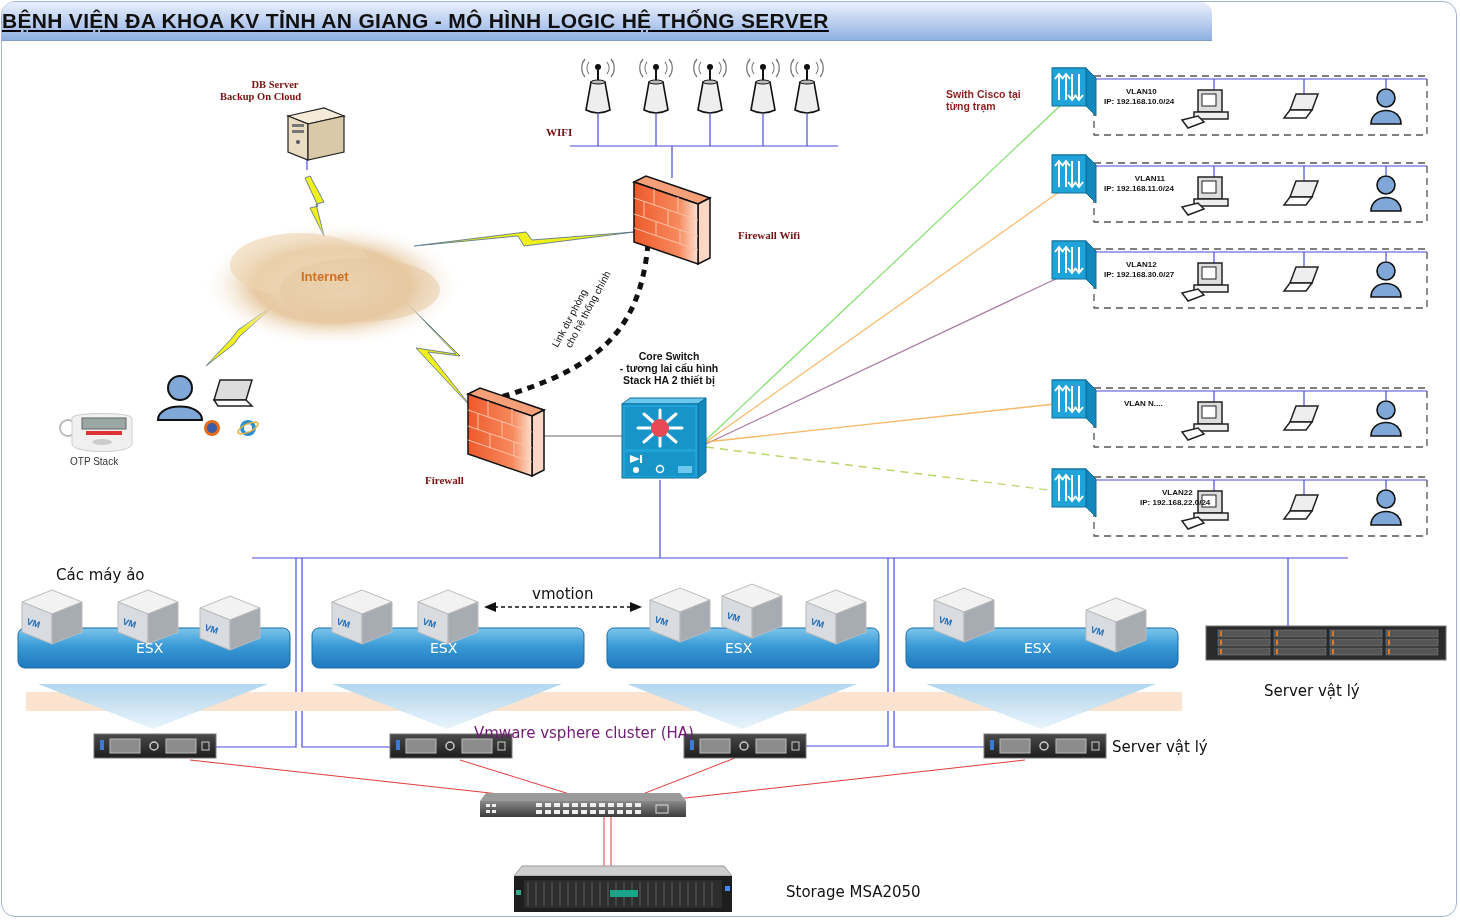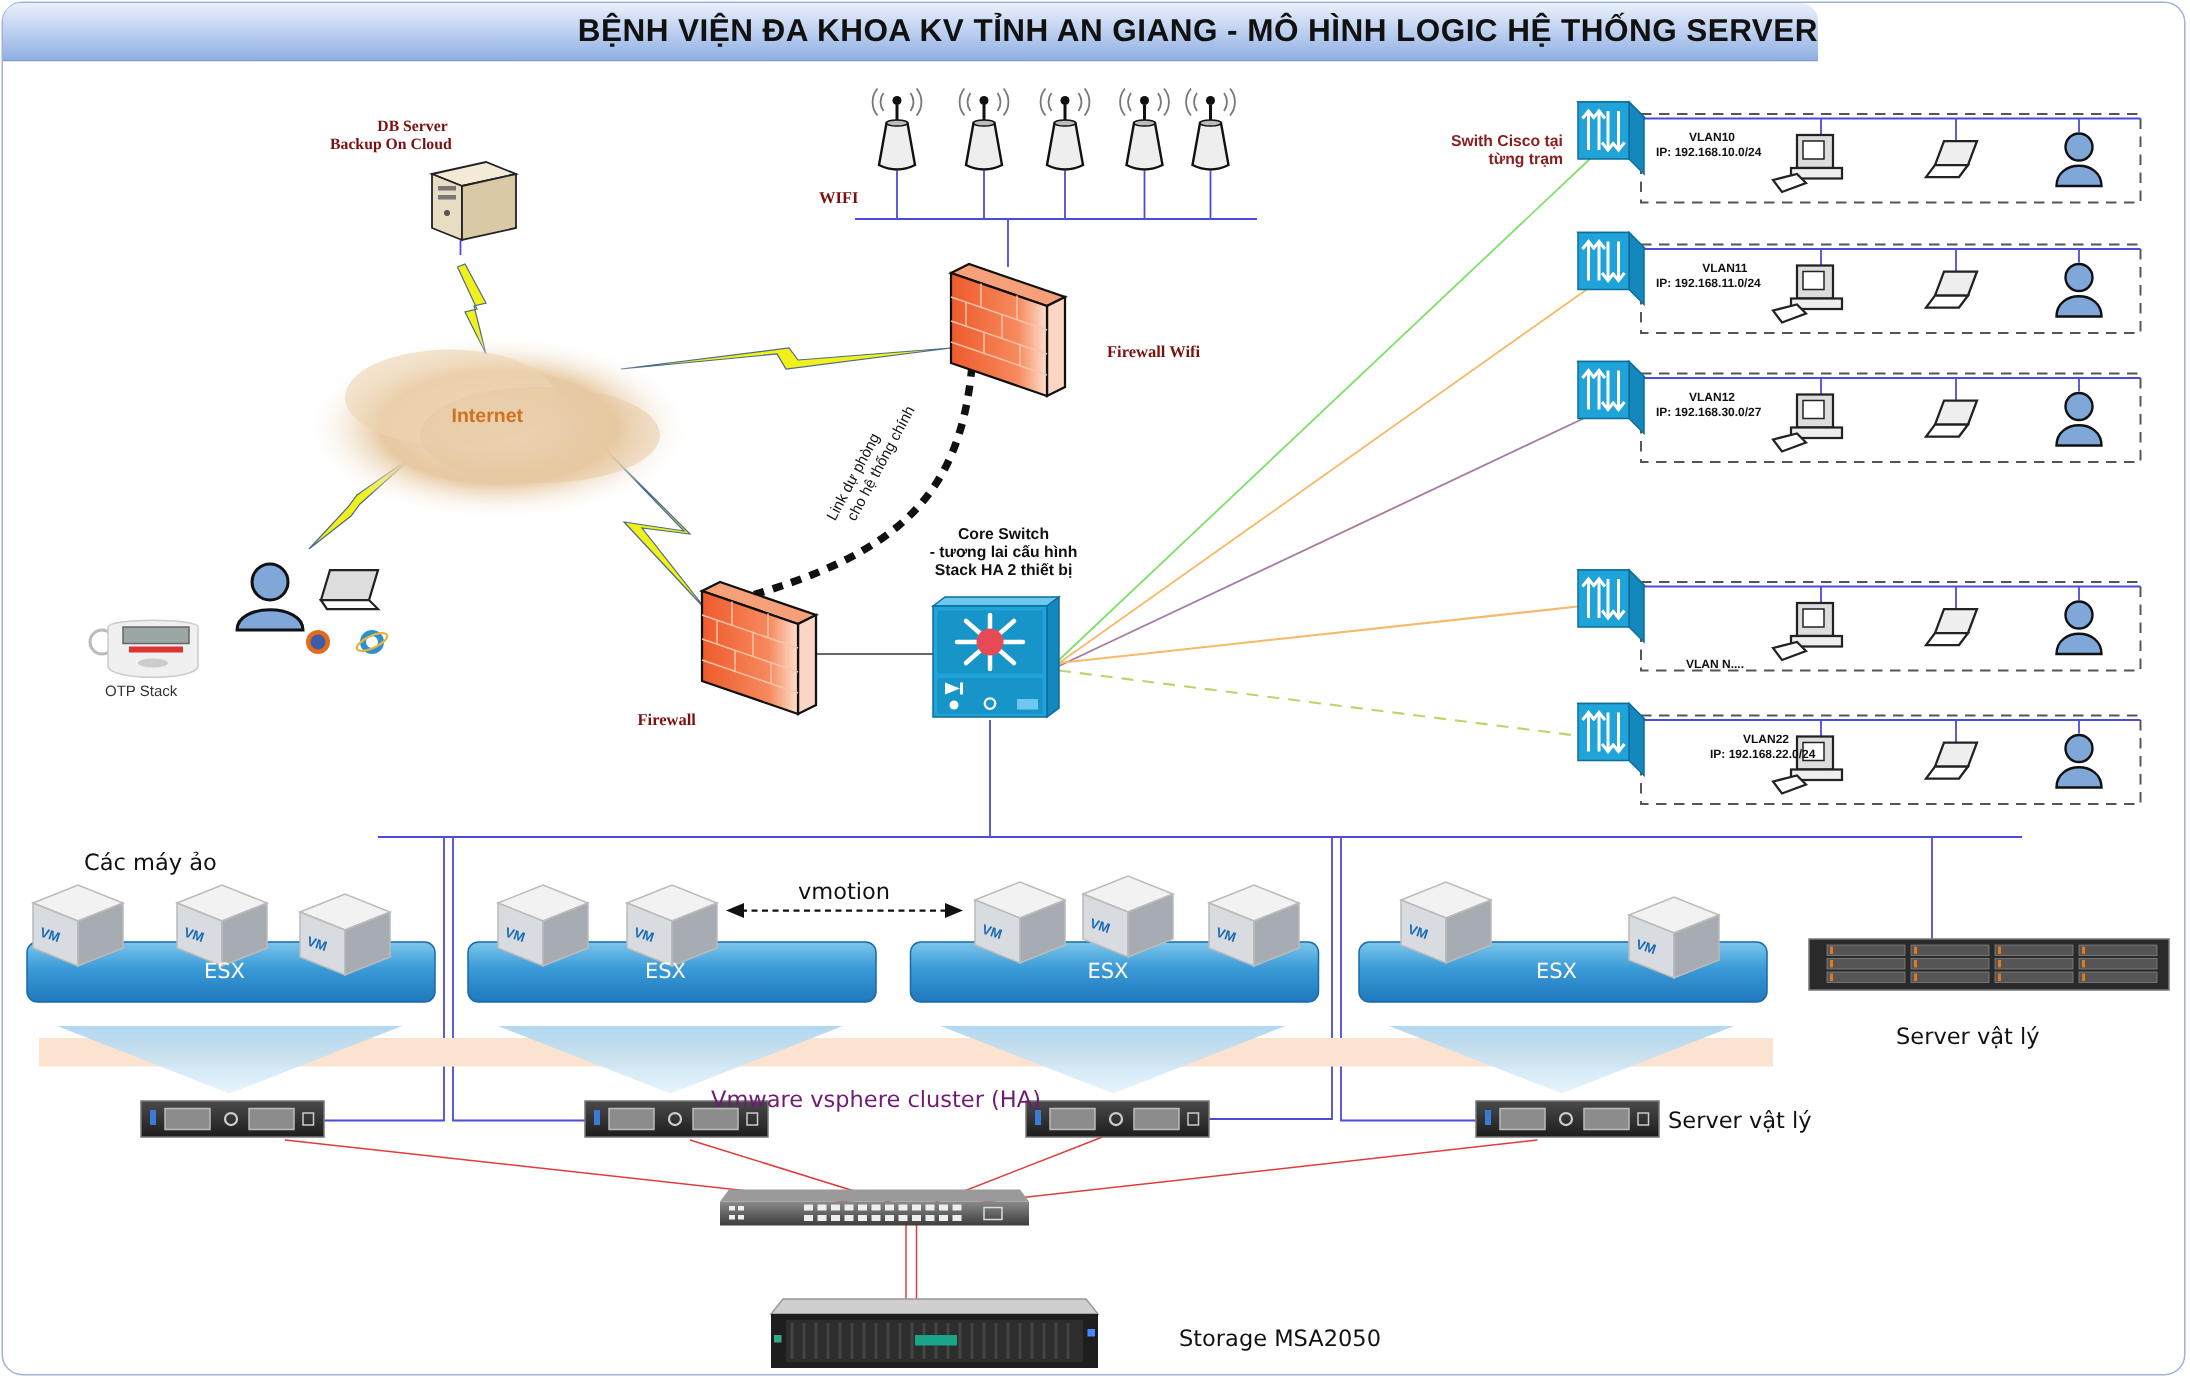--- a/index.html
+++ b/index.html
@@ -1,18 +1,18 @@
 <!DOCTYPE html>
 <html><head>
 <meta charset="utf-8">
 <style>
   html,body{margin:0;padding:0;background:#fff;}
   body{width:1460px;height:920px;position:relative;overflow:hidden;font-family:"Liberation Sans",sans-serif;}
   #frame{position:absolute;left:1px;top:1px;width:1456px;height:916px;border:1.5px solid #9fb3d8;border-radius:14px;background:#fff;box-sizing:border-box;}
-  #titlebar{position:absolute;left:2px;top:2px;width:1210px;height:38px;border-radius:12px 12px 0 0;background:linear-gradient(#e9f0fb,#b9cdef 55%,#8fb0e2);border-bottom:1px solid #7f9cd0;display:flex;align-items:center;justify-content:flex-end;}
+  #titlebar{position:absolute;left:2px;top:2px;width:1210px;height:38px;border-radius:12px 12px 0 0;background:linear-gradient(#e9f0fb,#b9cdef 55%,#8fb0e2);border-bottom:1px solid #7f9cd0;display:flex;align-items:center;justify-content:flex-start;text-decoration:underline;}
   #titlebar span{font-family:"Liberation Sans",sans-serif;font-weight:bold;font-size:21px;color:#111;letter-spacing:0.3px;}
   svg#diagram{position:absolute;left:0;top:0;}
   .lbl{position:absolute;white-space:nowrap;}
   .serif-red{font-family:"Liberation Serif",serif;font-weight:bold;color:#7a1010;font-size:11px;}
   .sans-b{font-family:"Liberation Sans",sans-serif;font-weight:bold;color:#111;}
   .vlan-lbl{position:absolute;font-family:"Liberation Sans",sans-serif;font-weight:bold;font-size:8px;color:#111;line-height:10px;}
   .vlan-lbl .name{display:block;padding-left:22px;}
   .big{font-family:"DejaVu Sans",sans-serif;font-size:15px;color:#111;}
 </style>
 </head>
@@ -651,30 +651,30 @@
     <div style="padding-left:6px">cho hệ thống chính</div>
   </div>
 </div>
 
 <div class="lbl sans-b" style="left:610px;top:350px;width:118px;text-align:center;font-size:10.5px;line-height:12px;">
   <div>Core Switch</div>
   <div>- tương lai cấu hình</div>
   <div>Stack HA 2 thiết bị</div>
 </div>
 
-<div class="lbl" style="left:946px;top:88px;width:96px;text-align:right;font-family:'Liberation Sans',sans-serif;font-weight:bold;font-size:10.5px;color:#8a1e1e;line-height:12px;">
+<div class="lbl" style="left:946px;top:88px;width:96px;text-align:left;font-family:'Liberation Sans',sans-serif;font-weight:bold;font-size:10.5px;color:#8a1e1e;line-height:12px;">
   <div>Swith Cisco tại</div>
   <div>từng trạm</div>
 </div>
 
 <div id="vlanLabels">
     <div class="vlan-lbl" style="left: 1104px; top: 87px;"><span class="name">VLAN10</span><span>IP: 192.168.10.0/24</span></div>
     <div class="vlan-lbl" style="left: 1104px; top: 174px; text-align: center;"><span class="name">VLAN11</span><span>IP: 192.168.11.0/24</span></div>
     <div class="vlan-lbl" style="left: 1104px; top: 260px;"><span class="name">VLAN12</span><span>IP: 192.168.30.0/27</span></div>
-    <div class="vlan-lbl" style="left: 1104px; top: 399px; margin-top: 39px;"><span class="name" style="padding-left: 20px;">VLAN N....</span><span></span></div>
+    <div class="vlan-lbl" style="left: 1104px; top: 399px;"><span class="name" style="padding-left: 20px;">VLAN N....</span><span></span></div>
     <div class="vlan-lbl" style="left: 1104px; top: 488px; margin-left: 36px;"><span class="name">VLAN22</span><span>IP: 192.168.22.0/24</span></div>
   </div>
 
 <div class="lbl big" style="left:56px;top:566px;">Các máy ảo</div>
 <div class="lbl big" style="left:532px;top:585px;">vmotion</div>
 <div class="lbl big" style="left:474px;top:724px;color:#701a75;">Vmware vsphere cluster (HA)</div>
 <div id="esxLabels">
     <div class="lbl" style="left: 136px; top: 640px; font-family: &quot;DejaVu Sans&quot;, sans-serif; font-size: 14px; color: rgb(255, 255, 255);">ESX</div>
     <div class="lbl" style="left: 430px; top: 640px; font-family: &quot;DejaVu Sans&quot;, sans-serif; font-size: 14px; color: rgb(255, 255, 255);">ESX</div>
     <div class="lbl" style="left: 725px; top: 640px; font-family: &quot;DejaVu Sans&quot;, sans-serif; font-size: 14px; color: rgb(255, 255, 255);">ESX</div>

